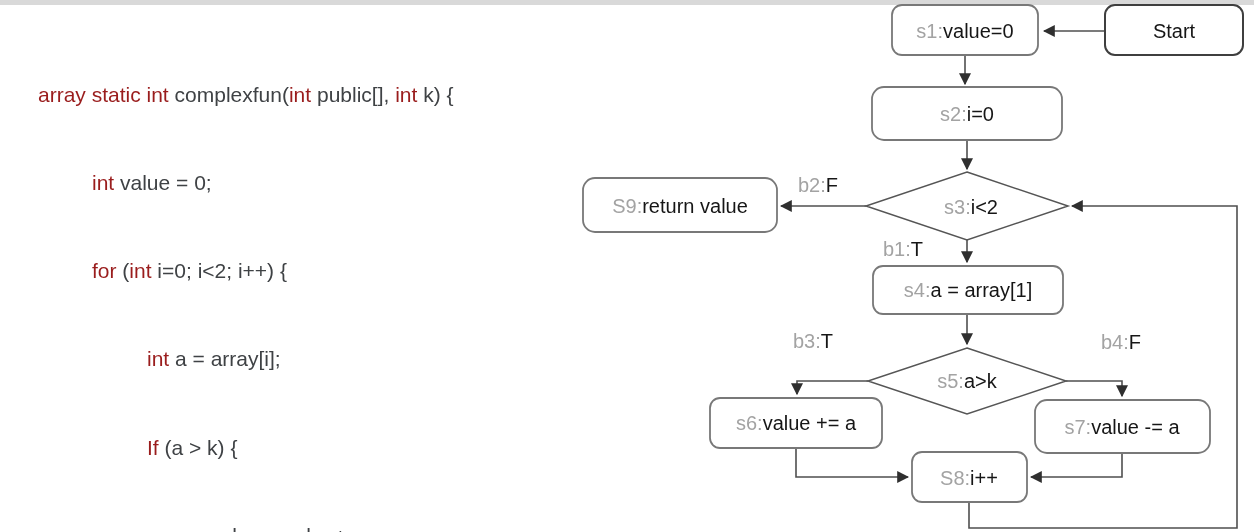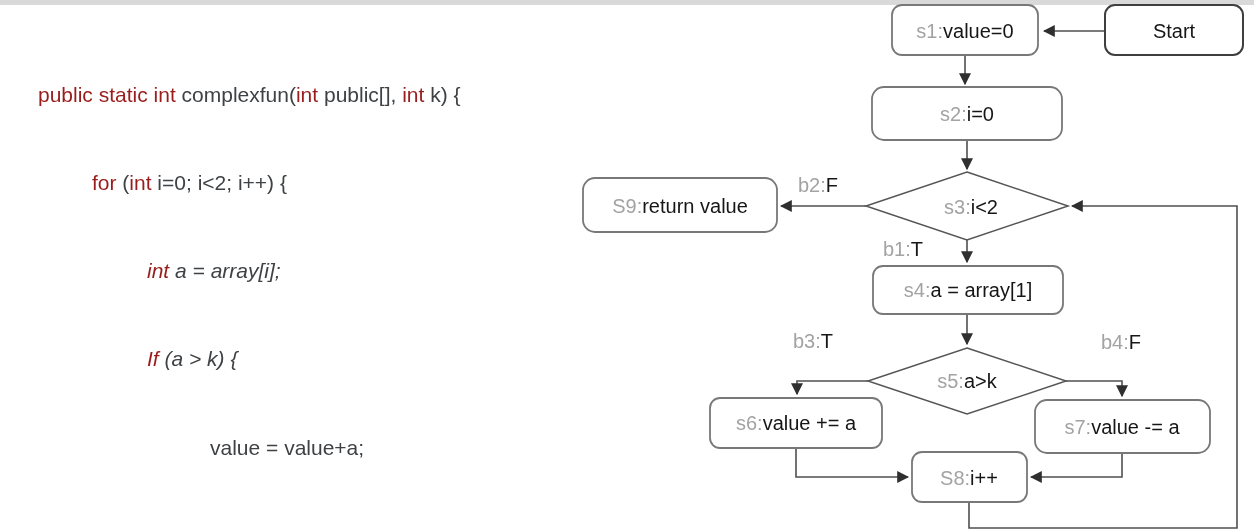--- a/index.html
+++ b/index.html
@@ -7,38 +7,39 @@
     --node-prefix:#a3a3a3; --box-border:#787878; --line:#4f4f4f;
     --arrow:#2f2f2f; --top-strip:#d9d9d9;
   }
   html,body{margin:0;padding:0;}
   body{width:1254px;height:532px;background:#ffffff;overflow:hidden;position:relative;
        font-family:"Liberation Sans",sans-serif;}
   .top-strip{position:absolute;left:0;top:0;width:1254px;height:5px;background:var(--top-strip);}
   .code{position:absolute;left:38px;top:21px;font-size:21px;line-height:29.4px;
         color:var(--code-text);white-space:pre;}
   .code-line{height:29.4px;}
-  .ind1{padding-left:54px;} .ind2{padding-left:109px;font-style:italic;} .ind3{padding-left:172px;}
+  .ind1{padding-left:54px;} .ind2{padding-left:109px;} .ind3{padding-left:172px;}
   .kw{color:var(--keyword);}
   svg{position:absolute;left:0;top:0;}
   .box{fill:#ffffff;stroke:var(--box-border);stroke-width:1.8;}
   .startbox{fill:#ffffff;stroke:#3f3f3f;stroke-width:2;}
   .diamond{fill:#ffffff;stroke:#555555;stroke-width:1.5;}
   .edge{fill:none;stroke:var(--line);stroke-width:1.6;}
   .nlabel{font-family:"Liberation Sans",sans-serif;font-size:20px;fill:var(--node-text);}
   .elabel{font-family:"Liberation Sans",sans-serif;font-size:20px;fill:var(--node-text);}
   .pfx{fill:var(--node-prefix);}
 </style>
 </head>
 <body>
 
 <div class="top-strip"></div>
 
 <div class="code">
-  <div class="code-line"><span class="kw">public static int</span><span> complexfun(</span><span class="kw">int</span><span> public[], </span><span class="kw">int</span><span> k) {</span></div>
+  <div class="code-line"><span class="kw">array static int</span><span> complexfun(</span><span class="kw">int</span><span> public[], </span><span class="kw">int</span><span> k) {</span></div>
+  <div class="code-line ind1"><span class="kw">int</span><span> value = 0;</span></div>
   <div class="code-line ind1"><span class="kw">for</span><span> (</span><span class="kw">int</span><span> i=0; i&lt;2; i++) {</span></div>
   <div class="code-line ind2"><span class="kw">int</span><span> a = array[i];</span></div>
   <div class="code-line ind2"><span class="kw">If</span><span> (a &gt; k) {</span></div>
   <div class="code-line ind3"><span>value = value+a;</span></div>
   
   
   
   
   
   

